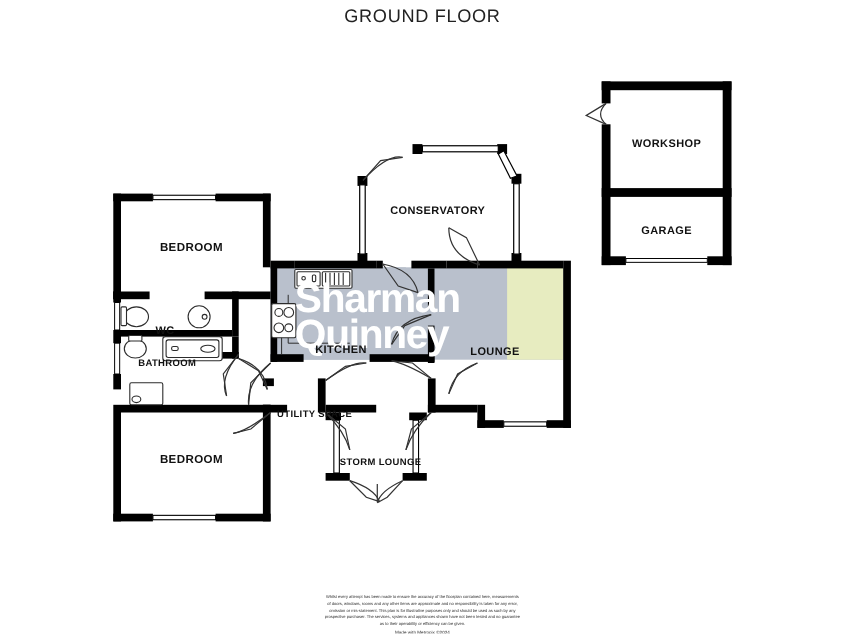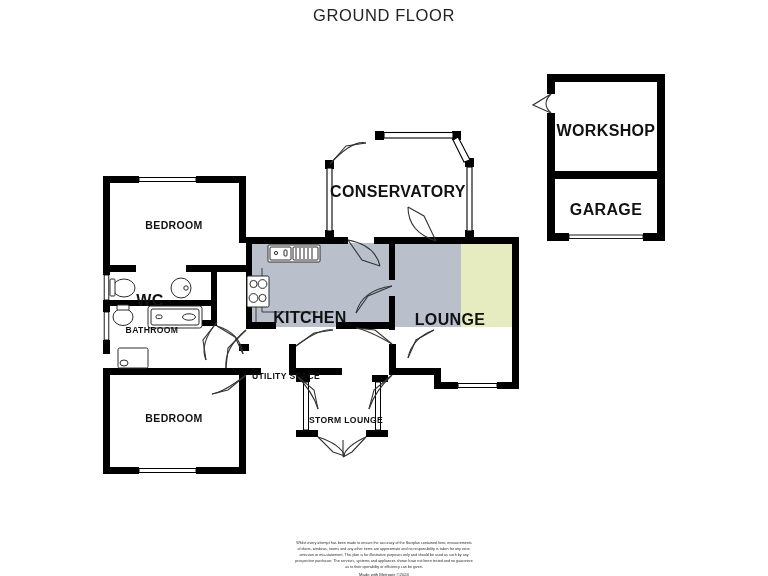--- a/index.html
+++ b/index.html
@@ -15,21 +15,21 @@
     position:absolute;left:0;top:6px;width:768px;text-align:center;
     font-size:16.5px;font-weight:400;letter-spacing:.6px;color:#222;
   }
 
   .room-label{
     position:absolute;font-weight:700;color:#111;
     white-space:nowrap;transform:translate(-50%,-50%);
     letter-spacing:.35px;
   }
   .rl-11{font-size:10.5px;}
-  .rl-10{font-size:16px;}
+  .rl-10{font-size:10px;}
   .rl-9{font-size:8.6px;}
 
   .watermark{
     position:absolute;left:268px;top:256px;width:240px;
     font-weight:700;color:#ffffff;line-height:.86;
     font-size:37px;letter-spacing:-1.2px;
     pointer-events:none;
   }
   .watermark span{display:block;}
 
@@ -263,20 +263,24 @@
         <rect x="247" y="276" width="22" height="31" rx="1.5"></rect>
         <circle cx="253.5" cy="284" r="3.6"></circle>
         <circle cx="262.5" cy="284" r="4.4"></circle>
         <circle cx="253.5" cy="298" r="4.4"></circle>
         <circle cx="262.5" cy="298" r="3.6"></circle>
       </g>
     </g>
 
   </svg>
 
+  <div class="watermark">
+    <span>Sharman</span>
+    <span>Quinney</span>
+  </div>
 
   <div id="room-labels">
       <div class="room-label rl-11" style="left: 174px; top: 225px;">BEDROOM</div>
       <div class="room-label rl-10" style="left: 150px; top: 289px; margin-top: 12px;">WC</div>
       <div class="room-label rl-9" style="left: 152px; top: 330px;">BATHROOM</div>
       <div class="room-label rl-11" style="left: 174px; top: 418px;">BEDROOM</div>
       <div class="room-label rl-10" style="left: 310px; top: 288px; margin-top: 30px;">KITCHEN</div>
       <div class="room-label rl-10" style="left: 398px; top: 192px;">CONSERVATORY</div>
       <div class="room-label rl-10" style="left: 450px; top: 320px; text-align: center;">LOUNGE</div>
       <div class="room-label rl-9" style="left: 286px; top: 376px;">UTILITY SPACE</div>

